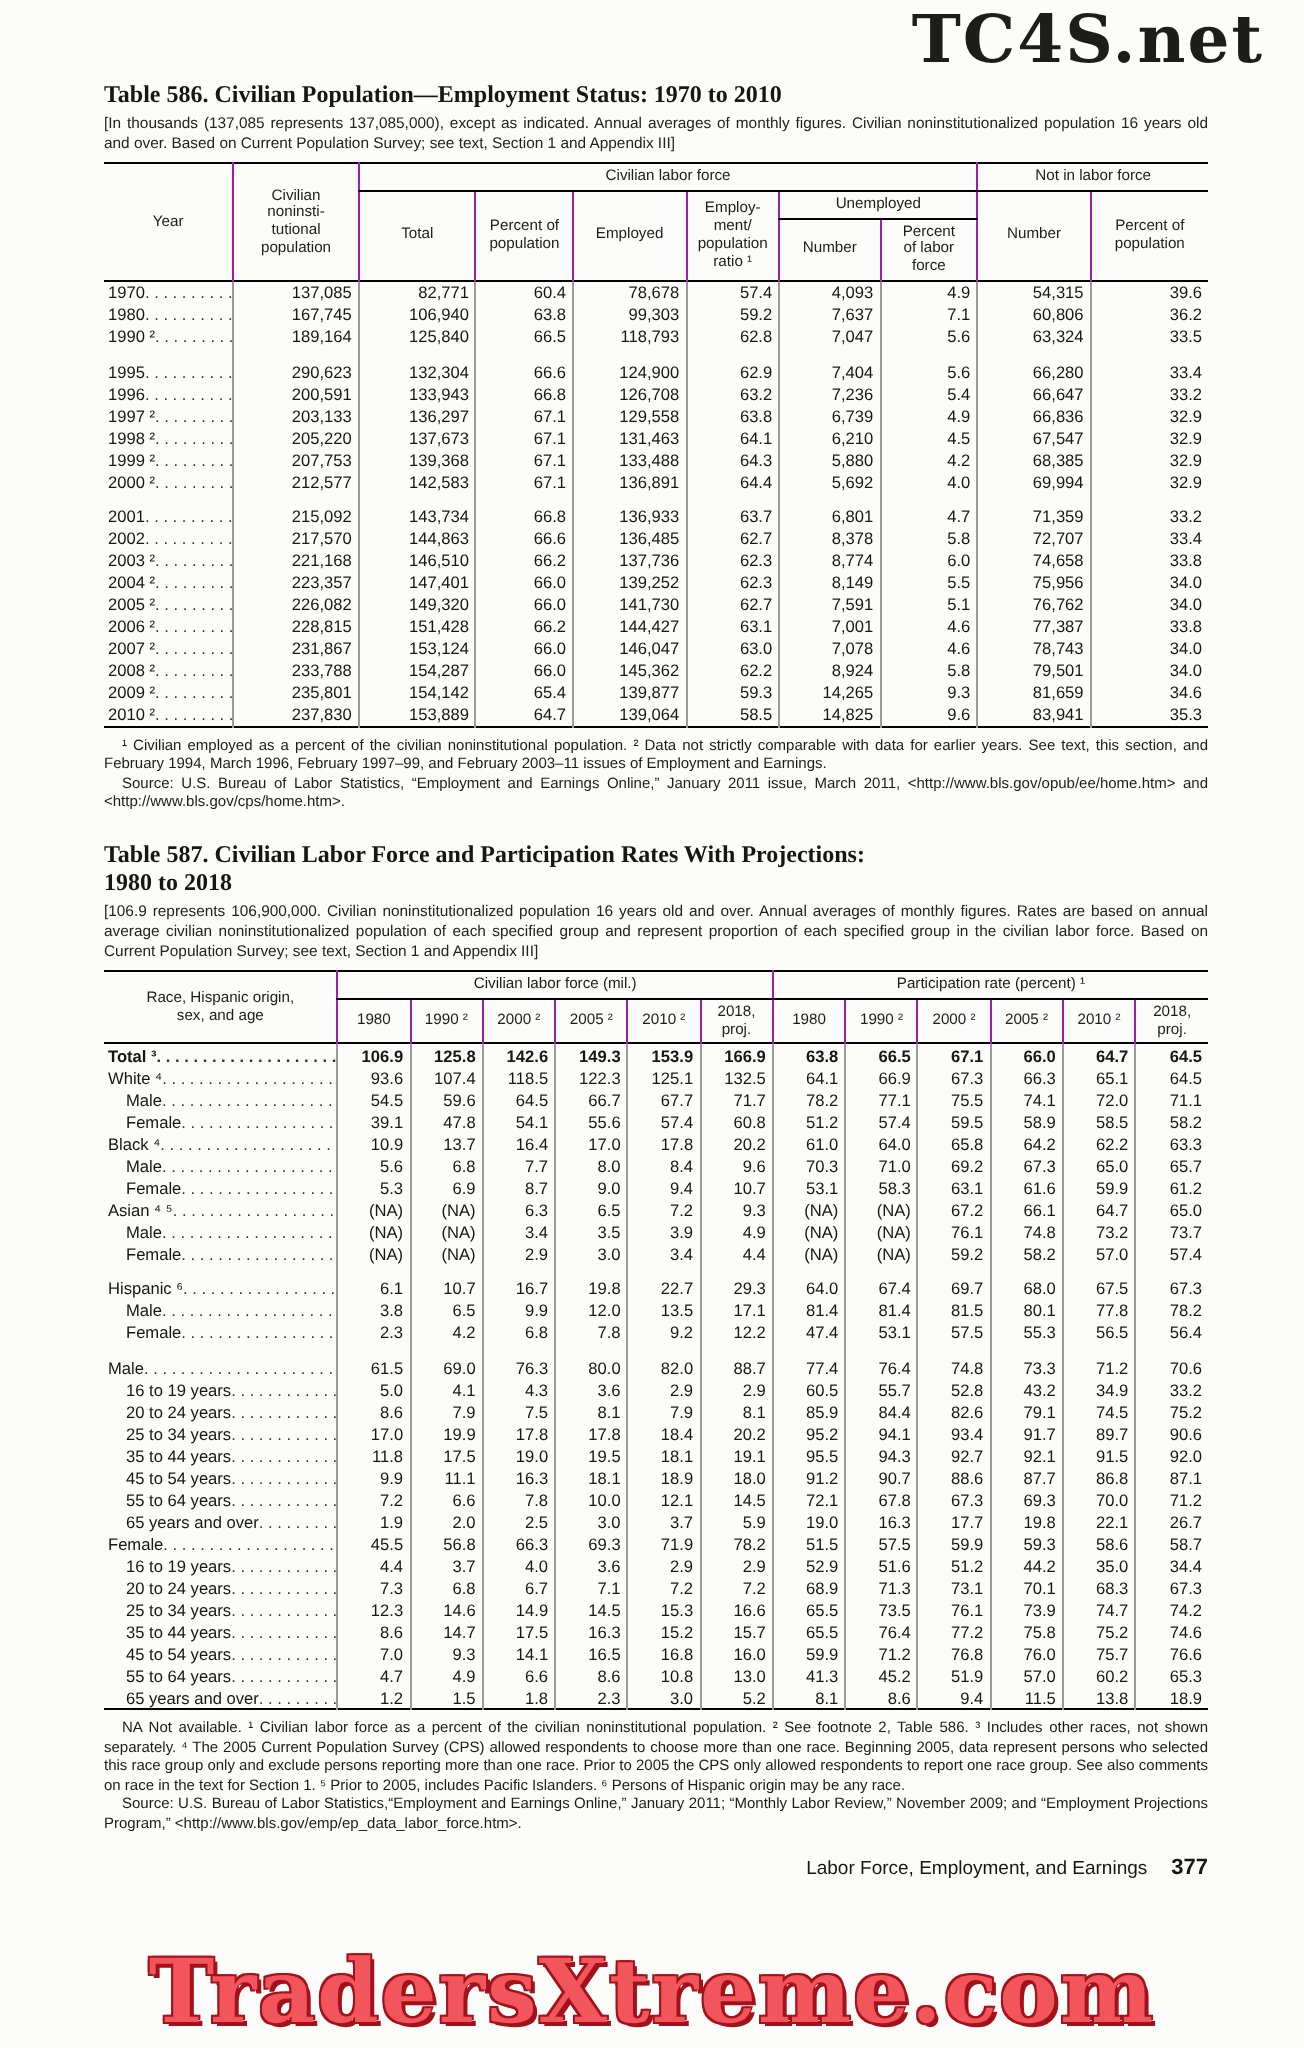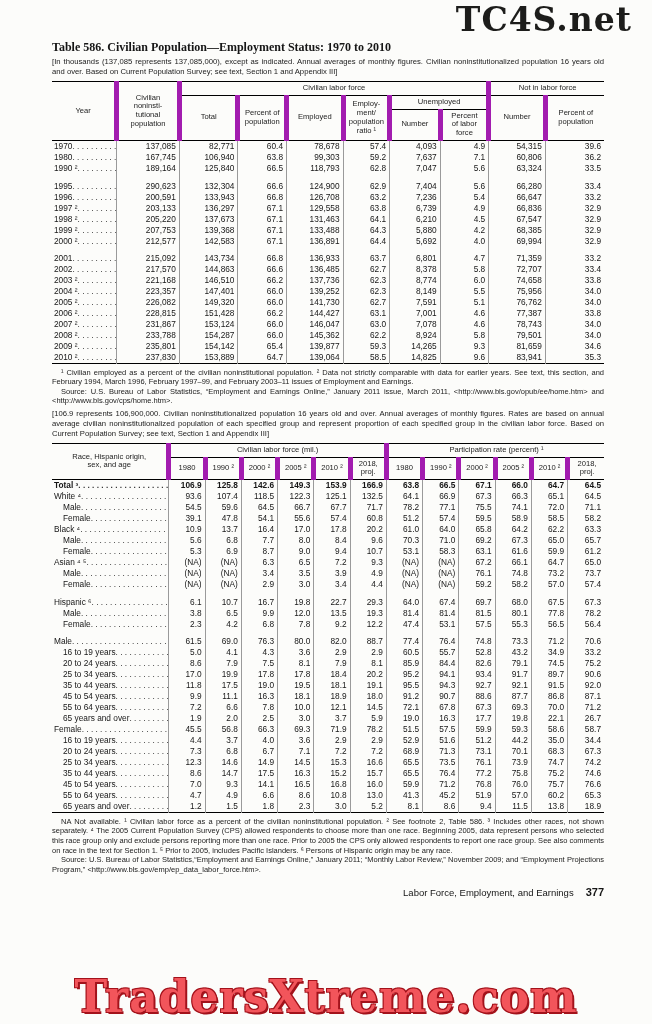--- a/index.html
+++ b/index.html
@@ -38,21 +38,21 @@
   thead th {
     font-weight: normal;
     font-size: 7.6px;
     line-height: 1.15;
     text-align: center;
     vertical-align: middle;
     white-space: pre-line;
     padding: 2px 1px;
     color: #1c1c1c;
   }
-  .bl { border-left: 5px solid #a21caf; }
+  .bl { border-left: 1px solid #a21caf; }
   .bb { border-bottom: 1px solid #000; }
   td.num {
     text-align: right;
     padding: 0.5px 3px 0.5px 1px;
     border-left: 1px solid #9a9a9a;
     white-space: nowrap;
     overflow: hidden;
   }
   td.stub { padding: 0.5px 0 0.5px 2px; overflow: hidden; }
   .stubwrap { display: flex; align-items: flex-start; overflow: hidden; }
@@ -495,20 +495,22 @@
           <td class="num">35.3</td>
         </tr>
       </tbody>
   </table>
 
   <div class="fnblock">
     <p class="fn">¹ Civilian employed as a percent of the civilian noninstitutional population. ² Data not strictly comparable with data for earlier years. See text, this section, and February 1994, March 1996, February 1997–99, and February 2003–11 issues of Employment and Earnings.</p>
     <p class="fn">Source: U.S. Bureau of Labor Statistics, “Employment and Earnings Online,” January 2011 issue, March 2011, &lt;http://www.bls.gov/opub/ee/home.htm&gt; and &lt;http://www.bls.gov/cps/home.htm&gt;.</p>
   </div>
 
+  <h1 class="t-title" id="title587">Table 587. Civilian Labor Force and Participation Rates With Projections:
+1980 to 2018</h1>
   <p class="t-note">[106.9 represents 106,900,000. Civilian noninstitutionalized population 16 years old and over. Annual averages of monthly figures. Rates are based on annual average civilian noninstitutionalized population of each specified group and represent proportion of each specified group in the civilian labor force. Based on Current Population Survey; see text, Section 1 and Appendix III]</p>
 
   <div id="t587wrap">
 
     <table class="dtable">
       <colgroup>
         <col style="width:116px">
         <col style="width:36px">
           <col style="width:36px">
           <col style="width:36px">
@@ -770,21 +772,21 @@
               <div class="stubwrap ind1">
                 <span class="lbl">Male</span>
                 <span class="leader"></span>
               </div>
             </td>
             <td class="num">3.8</td>
             <td class="num">6.5</td>
             <td class="num">9.9</td>
             <td class="num">12.0</td>
             <td class="num">13.5</td>
-            <td class="num">19.3</td>
+            <td class="num">17.1</td>
             <td class="num">81.4</td>
             <td class="num">81.4</td>
             <td class="num">81.5</td>
             <td class="num">80.1</td>
             <td class="num">77.8</td>
             <td class="num">78.2</td>
           </tr>
           <tr>
             <td class="stub">
               <div class="stubwrap ind1">

